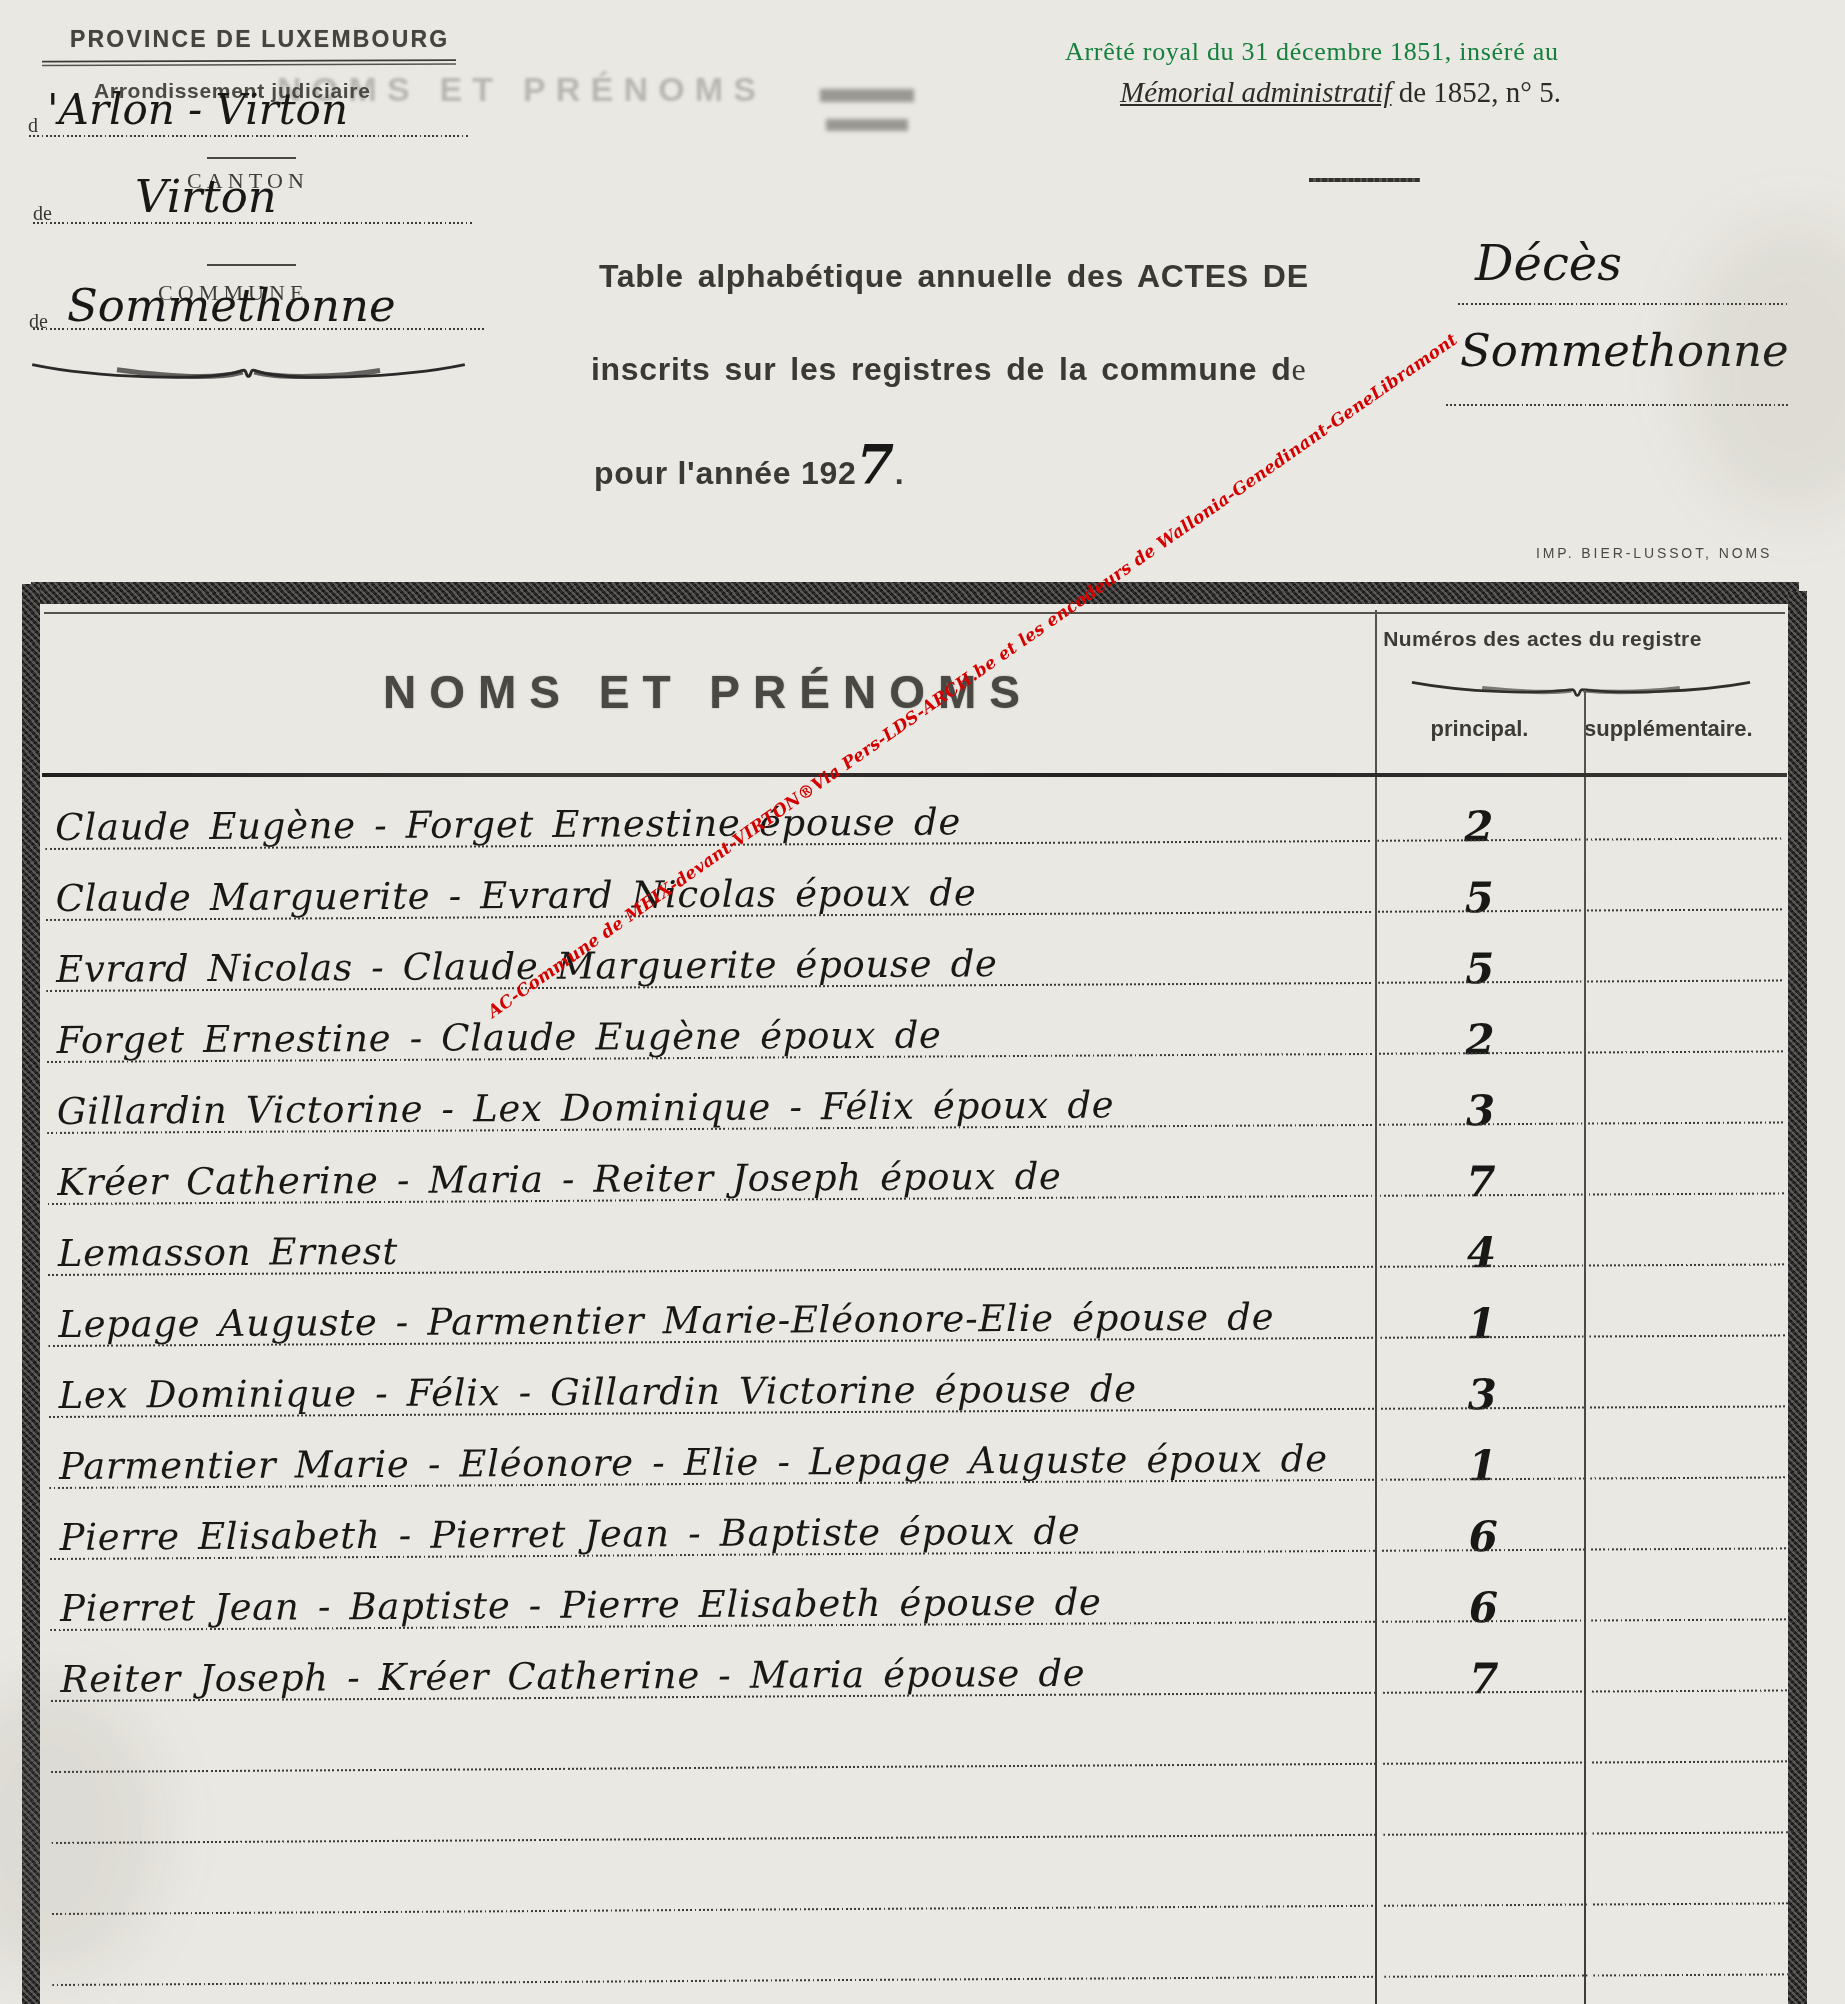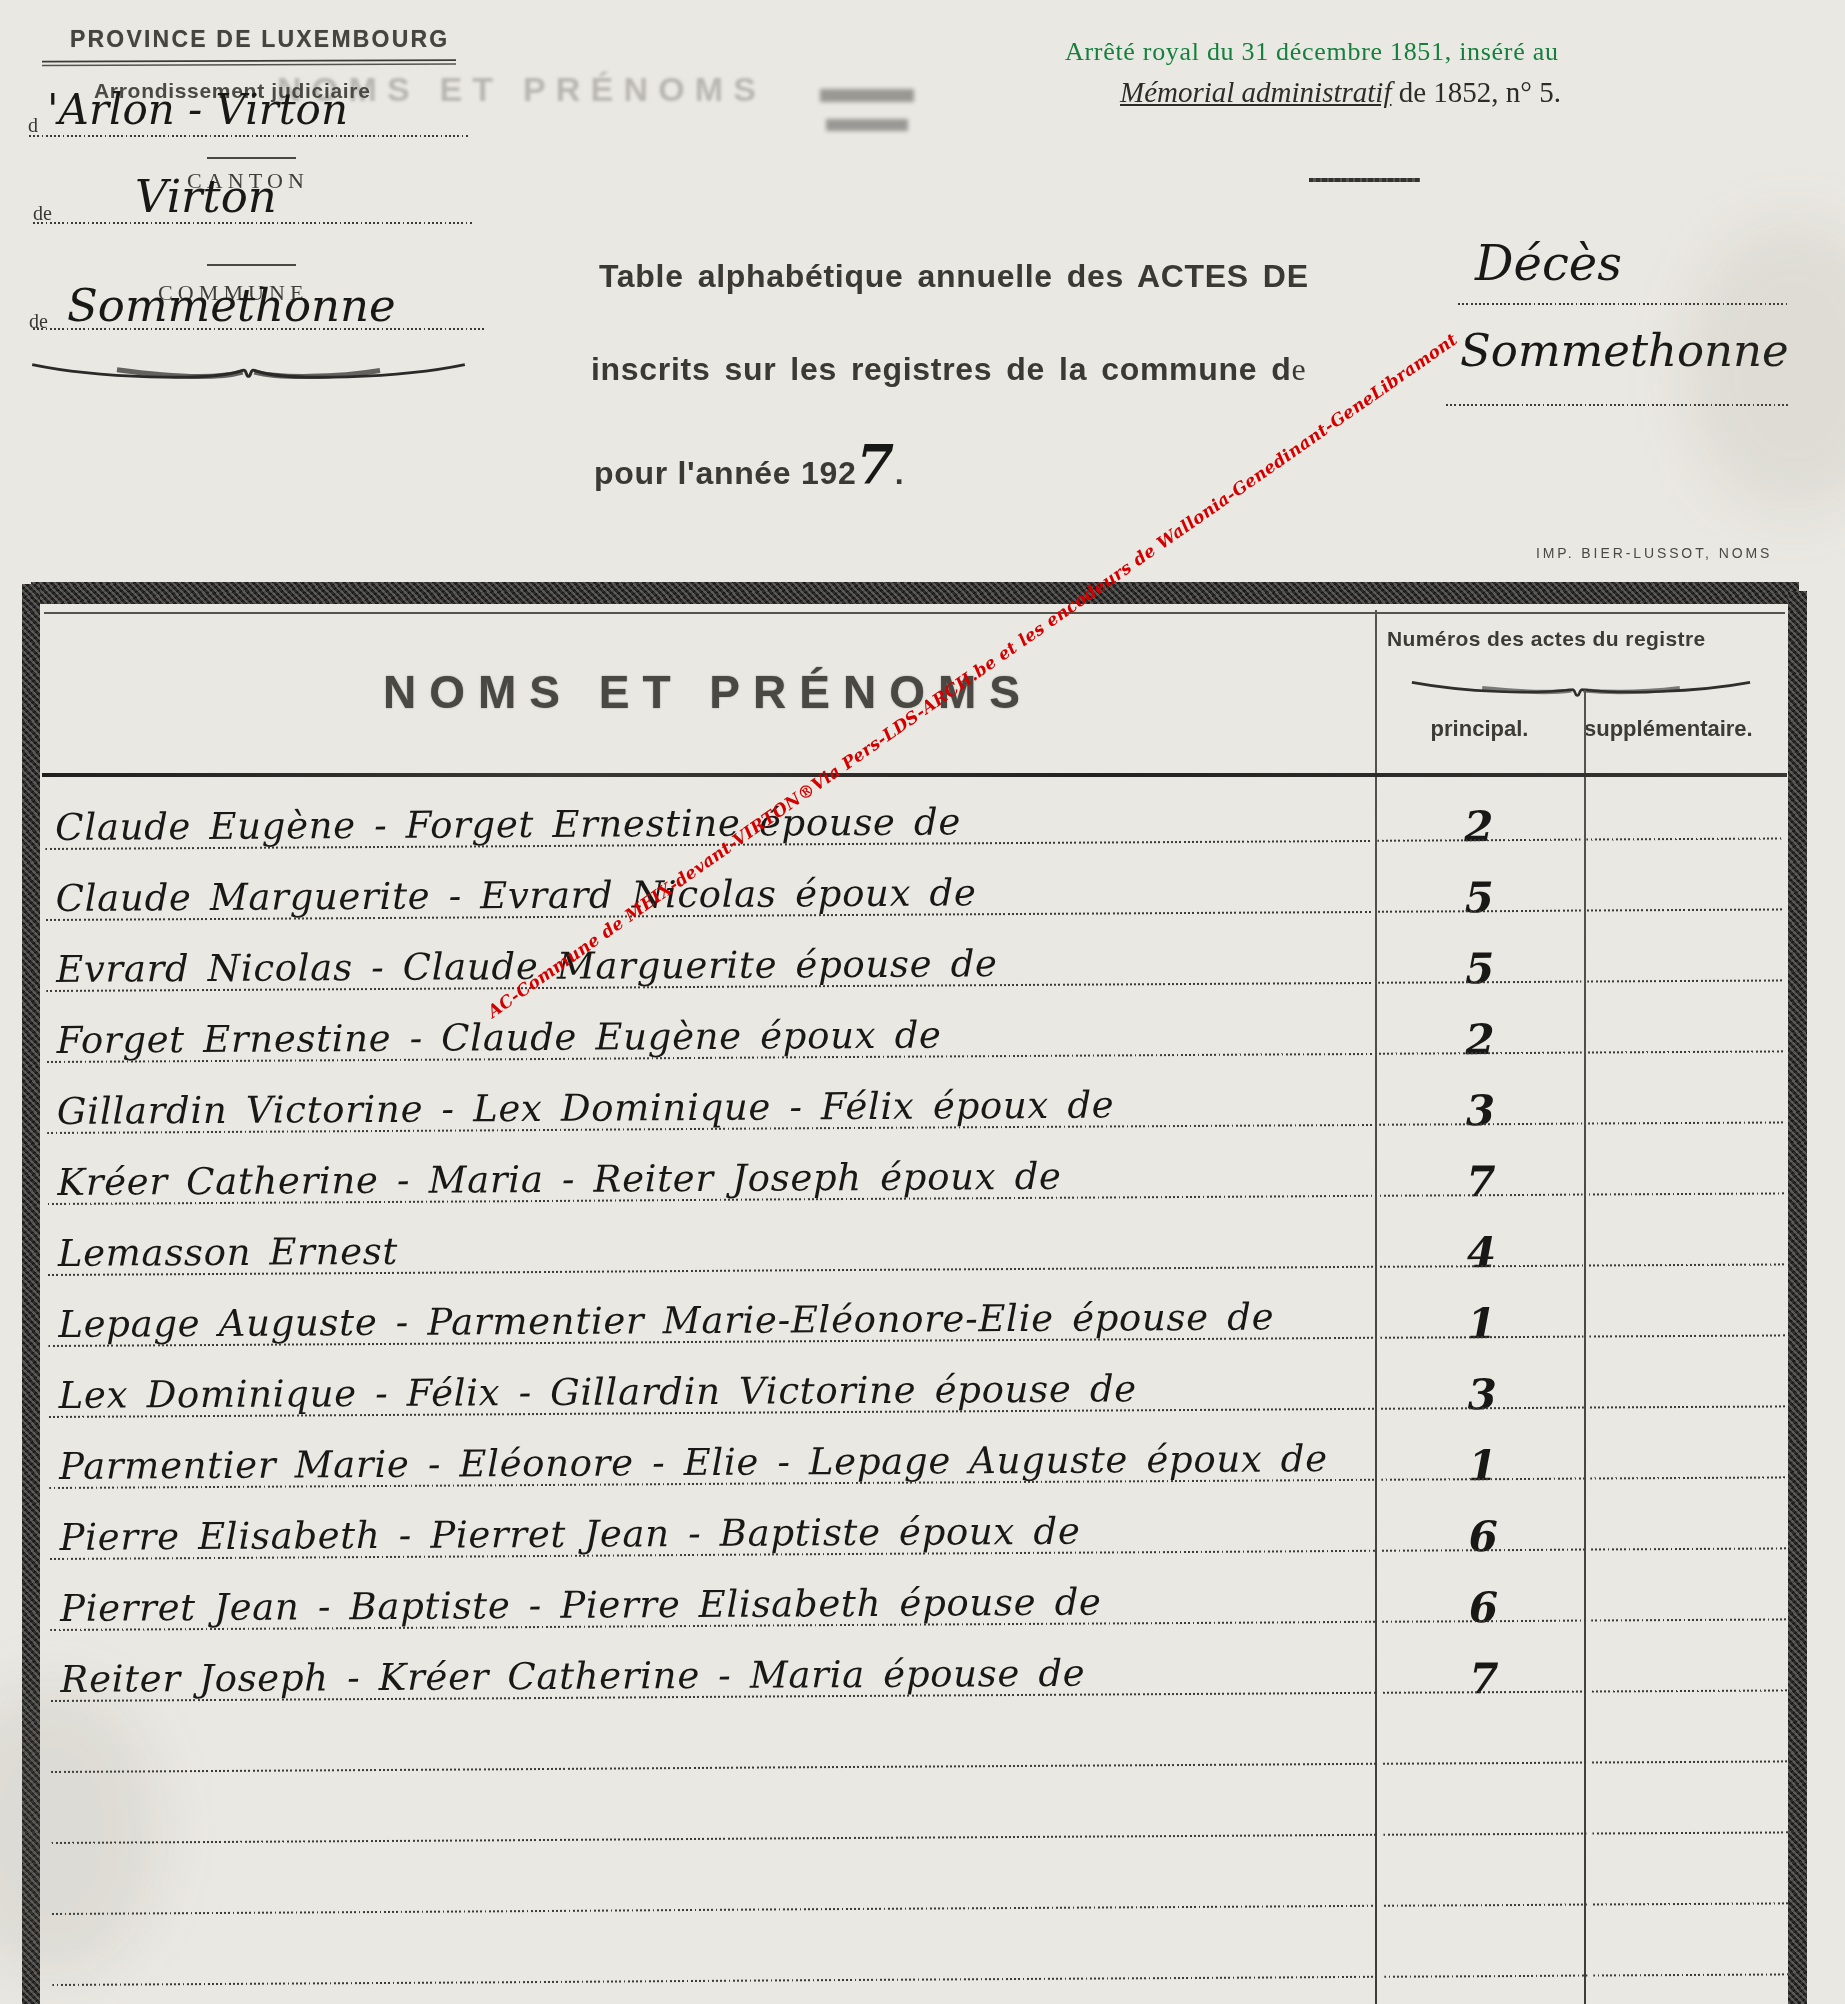--- a/index.html
+++ b/index.html
@@ -98,21 +98,21 @@
 
 <div class="abs" style="left:1536px;top:545px;font-size:14px;letter-spacing:2.9px;color:#4b4944;font-family:'Liberation Sans',sans-serif;">IMP. BIER-LUSSOT, NOMS</div>
 
 <div class="abs band" style="left:31px;top:582px;width:1768px;height:22px;"></div>
 <div class="abs band" style="left:22px;top:584px;width:17.6px;height:1421px;"></div>
 <div class="abs band" style="left:1788px;top:591px;width:19px;height:1413px;"></div>
 <div class="abs" style="left:44px;top:612px;width:1741px;height:1.5px;background:#55534e;"></div>
 
 <div class="abs stamp-sans" style="left:42px;top:665px;width:1332px;text-align:center;font-size:46px;letter-spacing:13px;color:#4a4843;text-shadow:0 0 1.5px #7d7b74;">NOMS ET PRÉNOMS</div>
 
-<div class="abs stamp-sans" style="left:1375px;top:627px;width:335px;text-align:left;font-size:21px;letter-spacing:0.4px;color:#3d3b36;padding-left:12px;">Numéros des actes du registre</div>
+<div class="abs stamp-sans" style="left:1375px;top:627px;width:335px;text-align:center;font-size:21px;letter-spacing:0.4px;color:#3d3b36;">Numéros des actes du registre</div>
 <svg class="abs" style="left:1409px;top:672px;" width="344" height="31" viewBox="0 0 470 42">
   <path d="M4,14 C80,28 170,30 222,24 C228,23 226,32 230,32 C234,32 232,23 238,24 C290,30 390,28 466,14" fill="none" stroke="#2f2e2b" stroke-width="3.5"></path>
   <path d="M100,22 C160,28 200,28 222,25" fill="none" stroke="#2f2e2b" stroke-width="6" opacity=".6"></path>
   <path d="M238,25 C270,28 320,28 370,22" fill="none" stroke="#2f2e2b" stroke-width="6" opacity=".6"></path>
 </svg>
 <div class="abs stamp-sans" style="left:1375px;top:716px;width:209px;text-align:center;font-size:22px;color:#3d3b36;">principal.</div>
 <div class="abs stamp-sans" style="left:1584px;top:716px;width:161px;text-align:center;font-size:22px;color:#3d3b36;">supplémentaire.</div>
 
 <div class="abs vline" style="left:1375px;top:610px;height:1395px;"></div>
 <div class="abs vline" style="left:1584px;top:690px;height:1315px;"></div>

